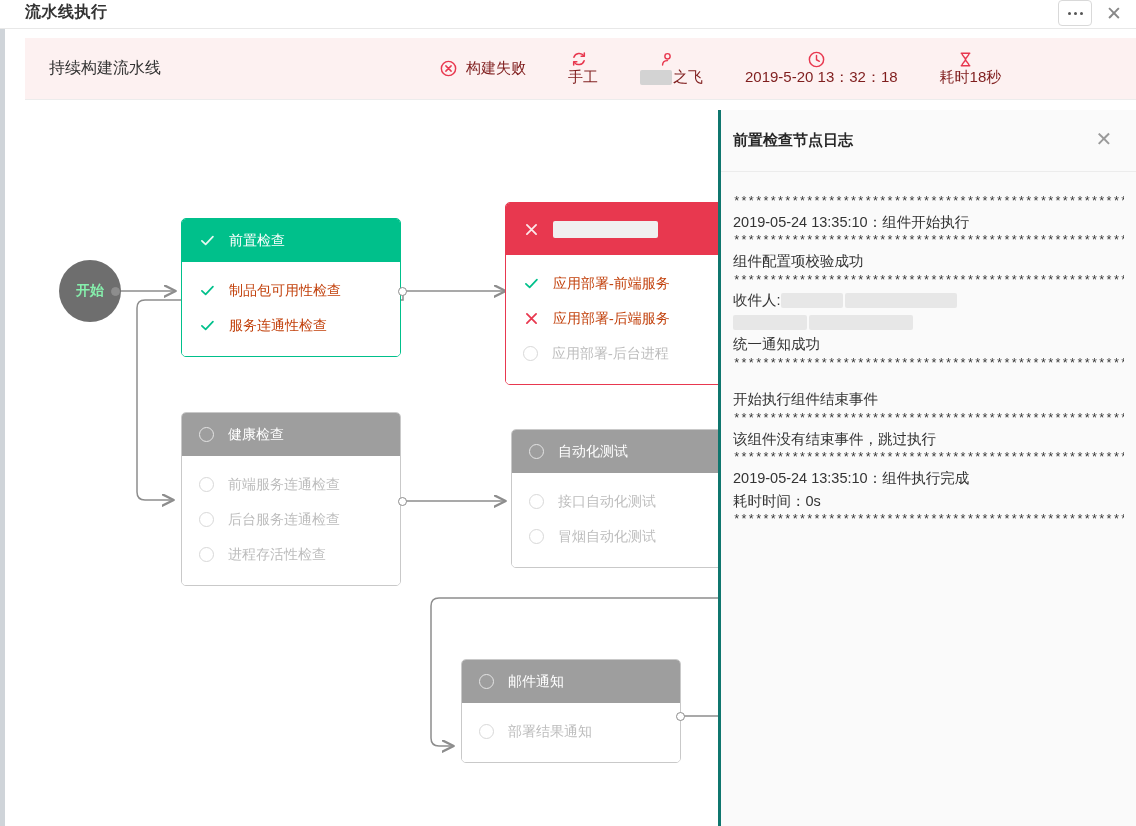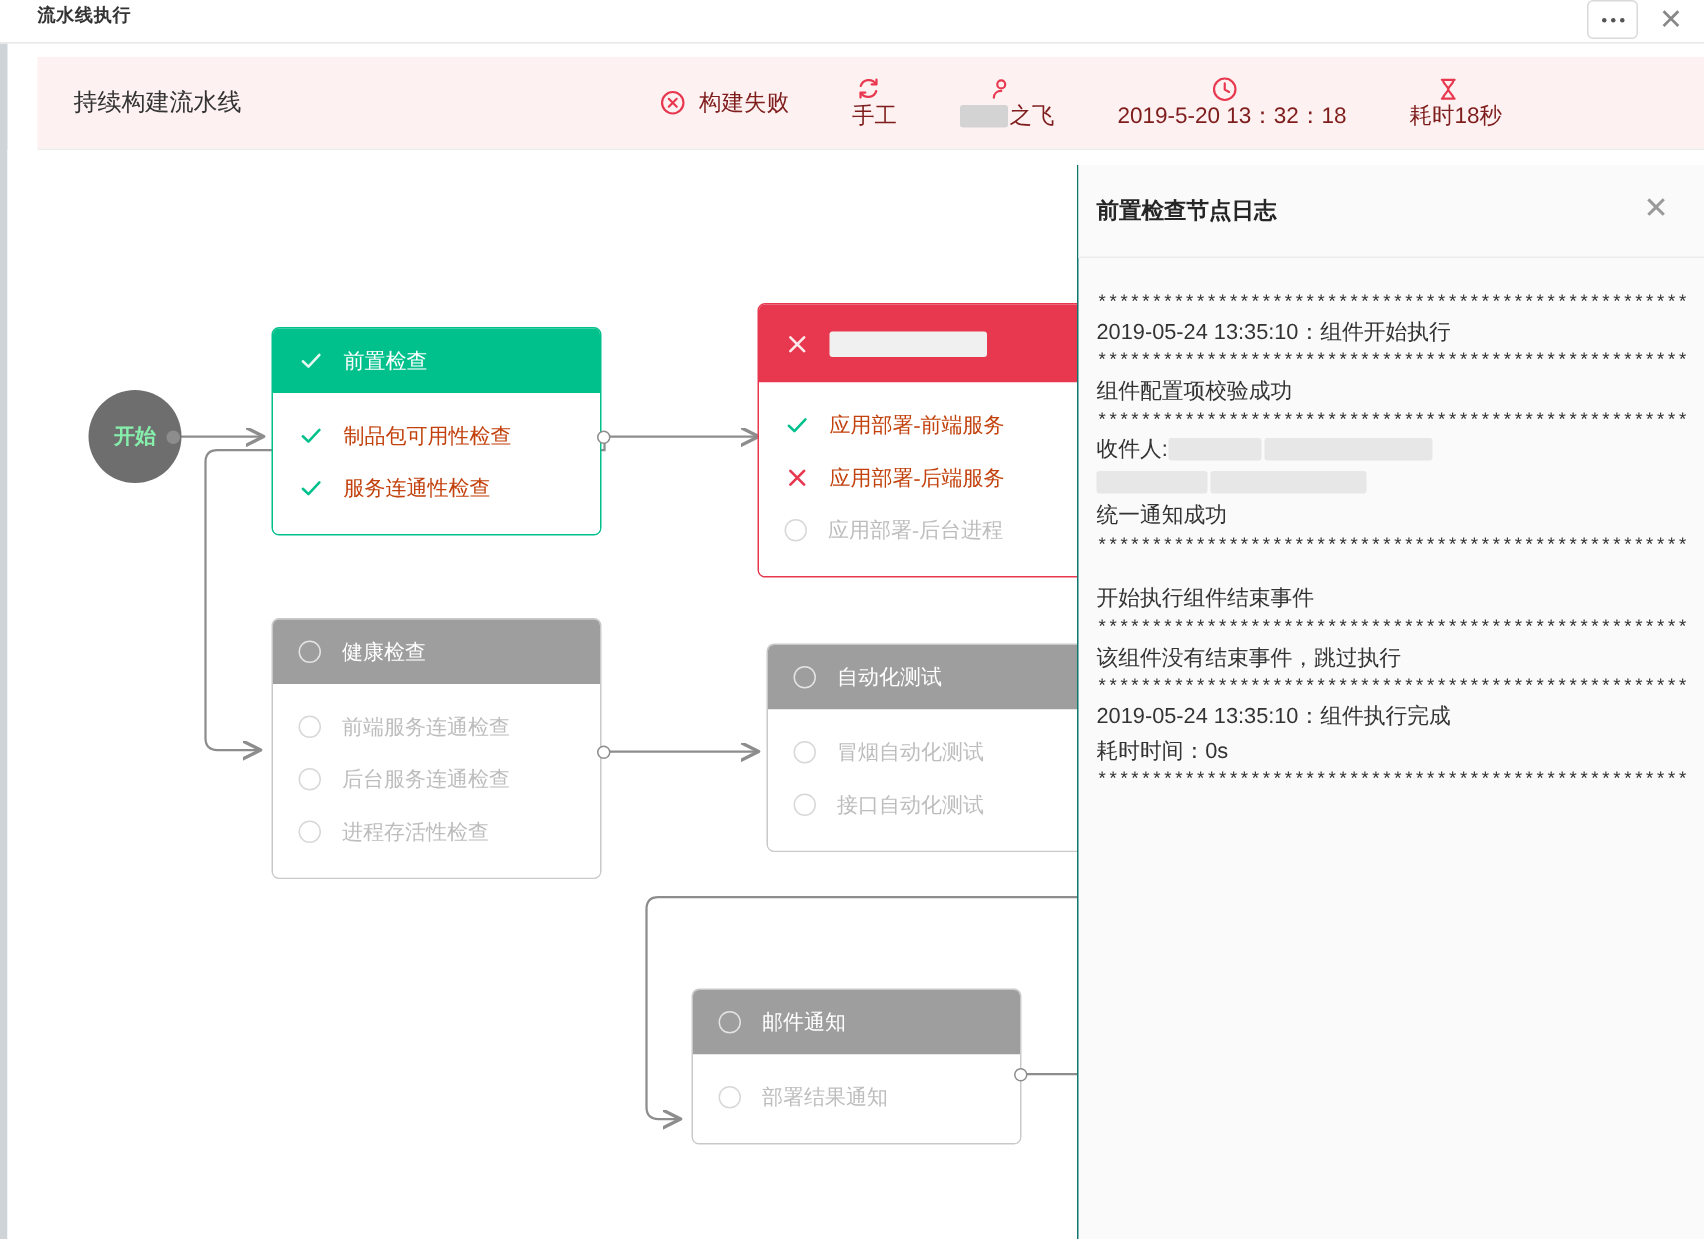--- a/index.html
+++ b/index.html
@@ -17,21 +17,21 @@
     background:#cfd4d9;
   }
 
   
   .titlebar {
     position:absolute; left:0; top:0; width:1136px; height:29px;
     background:#fff;
   }
   .titlebar-title {
     position:absolute; left:25px; top:2px;
-    font-size:12px; font-weight:bold; color:#333;
+    font-size:16px; font-weight:bold; color:#333;
     letter-spacing:.5px;
   }
   .tb-more {
     position:absolute; right:44px; top:0px;
     width:34px; height:26px; border:1px solid #d9d9d9; border-radius:4px;
     background:#fff; display:flex; align-items:center; justify-content:center;
     cursor:pointer;
   }
   .tb-more span { display:block; width:3px; height:3px; border-radius:50%;
     background:#555; margin:0 1.5px; }
@@ -134,21 +134,21 @@
 
   
   .hdr-redacted {
     display:inline-block; width:105px; height:17px; background:#f0f0f0;
     border-radius:2px; margin-left:13px;
   }
 
   
   .logpanel {
     position:absolute; left:718px; top:110px; width:418px; height:716px;
-    background:#fafafa; border-left:1px solid #0f766e;
+    background:#fafafa; border-left:3px solid #0f766e;
   }
   .log-head {
     position:relative; height:62px; background:#fafafa;
     border-bottom:1px solid #ececec;
     display:flex; align-items:center;
   }
   .log-title {
     position:absolute; left:12px; font-size:15px; font-weight:bold; color:#262626;
   }
   .log-close {
@@ -370,25 +370,25 @@
     <div class="port" style="left:393px; top:397px;"></div>
 
     <div class="node grey" style="left:506px; top:329px; width:220px;">
       <div class="hdr">
         <span class="ic-circle"></span>
         <span class="label" style="margin-left:14px;">自动化测试</span>
       </div>
       <div class="body">
         <div class="row">
           <span class="ic-circle" style="color:#d8d8d8;"></span>
+          <span class="label txt-muted" style="margin-left:14px;">接口自动化测试</span>
+        </div>
+        <div class="row">
+          <span class="ic-circle" style="color:#d8d8d8;"></span>
           <span class="label txt-muted" style="margin-left:14px;">冒烟自动化测试</span>
-        </div>
-        <div class="row">
-          <span class="ic-circle" style="color:#d8d8d8;"></span>
-          <span class="label txt-muted" style="margin-left:14px;">接口自动化测试</span>
         </div>
       </div>
     </div>
 
     <div class="node grey" style="left:456px; top:559px; width:220px;">
       <div class="hdr">
         <span class="ic-circle"></span>
         <span class="label" style="margin-left:14px;">邮件通知</span>
       </div>
       <div class="body">

